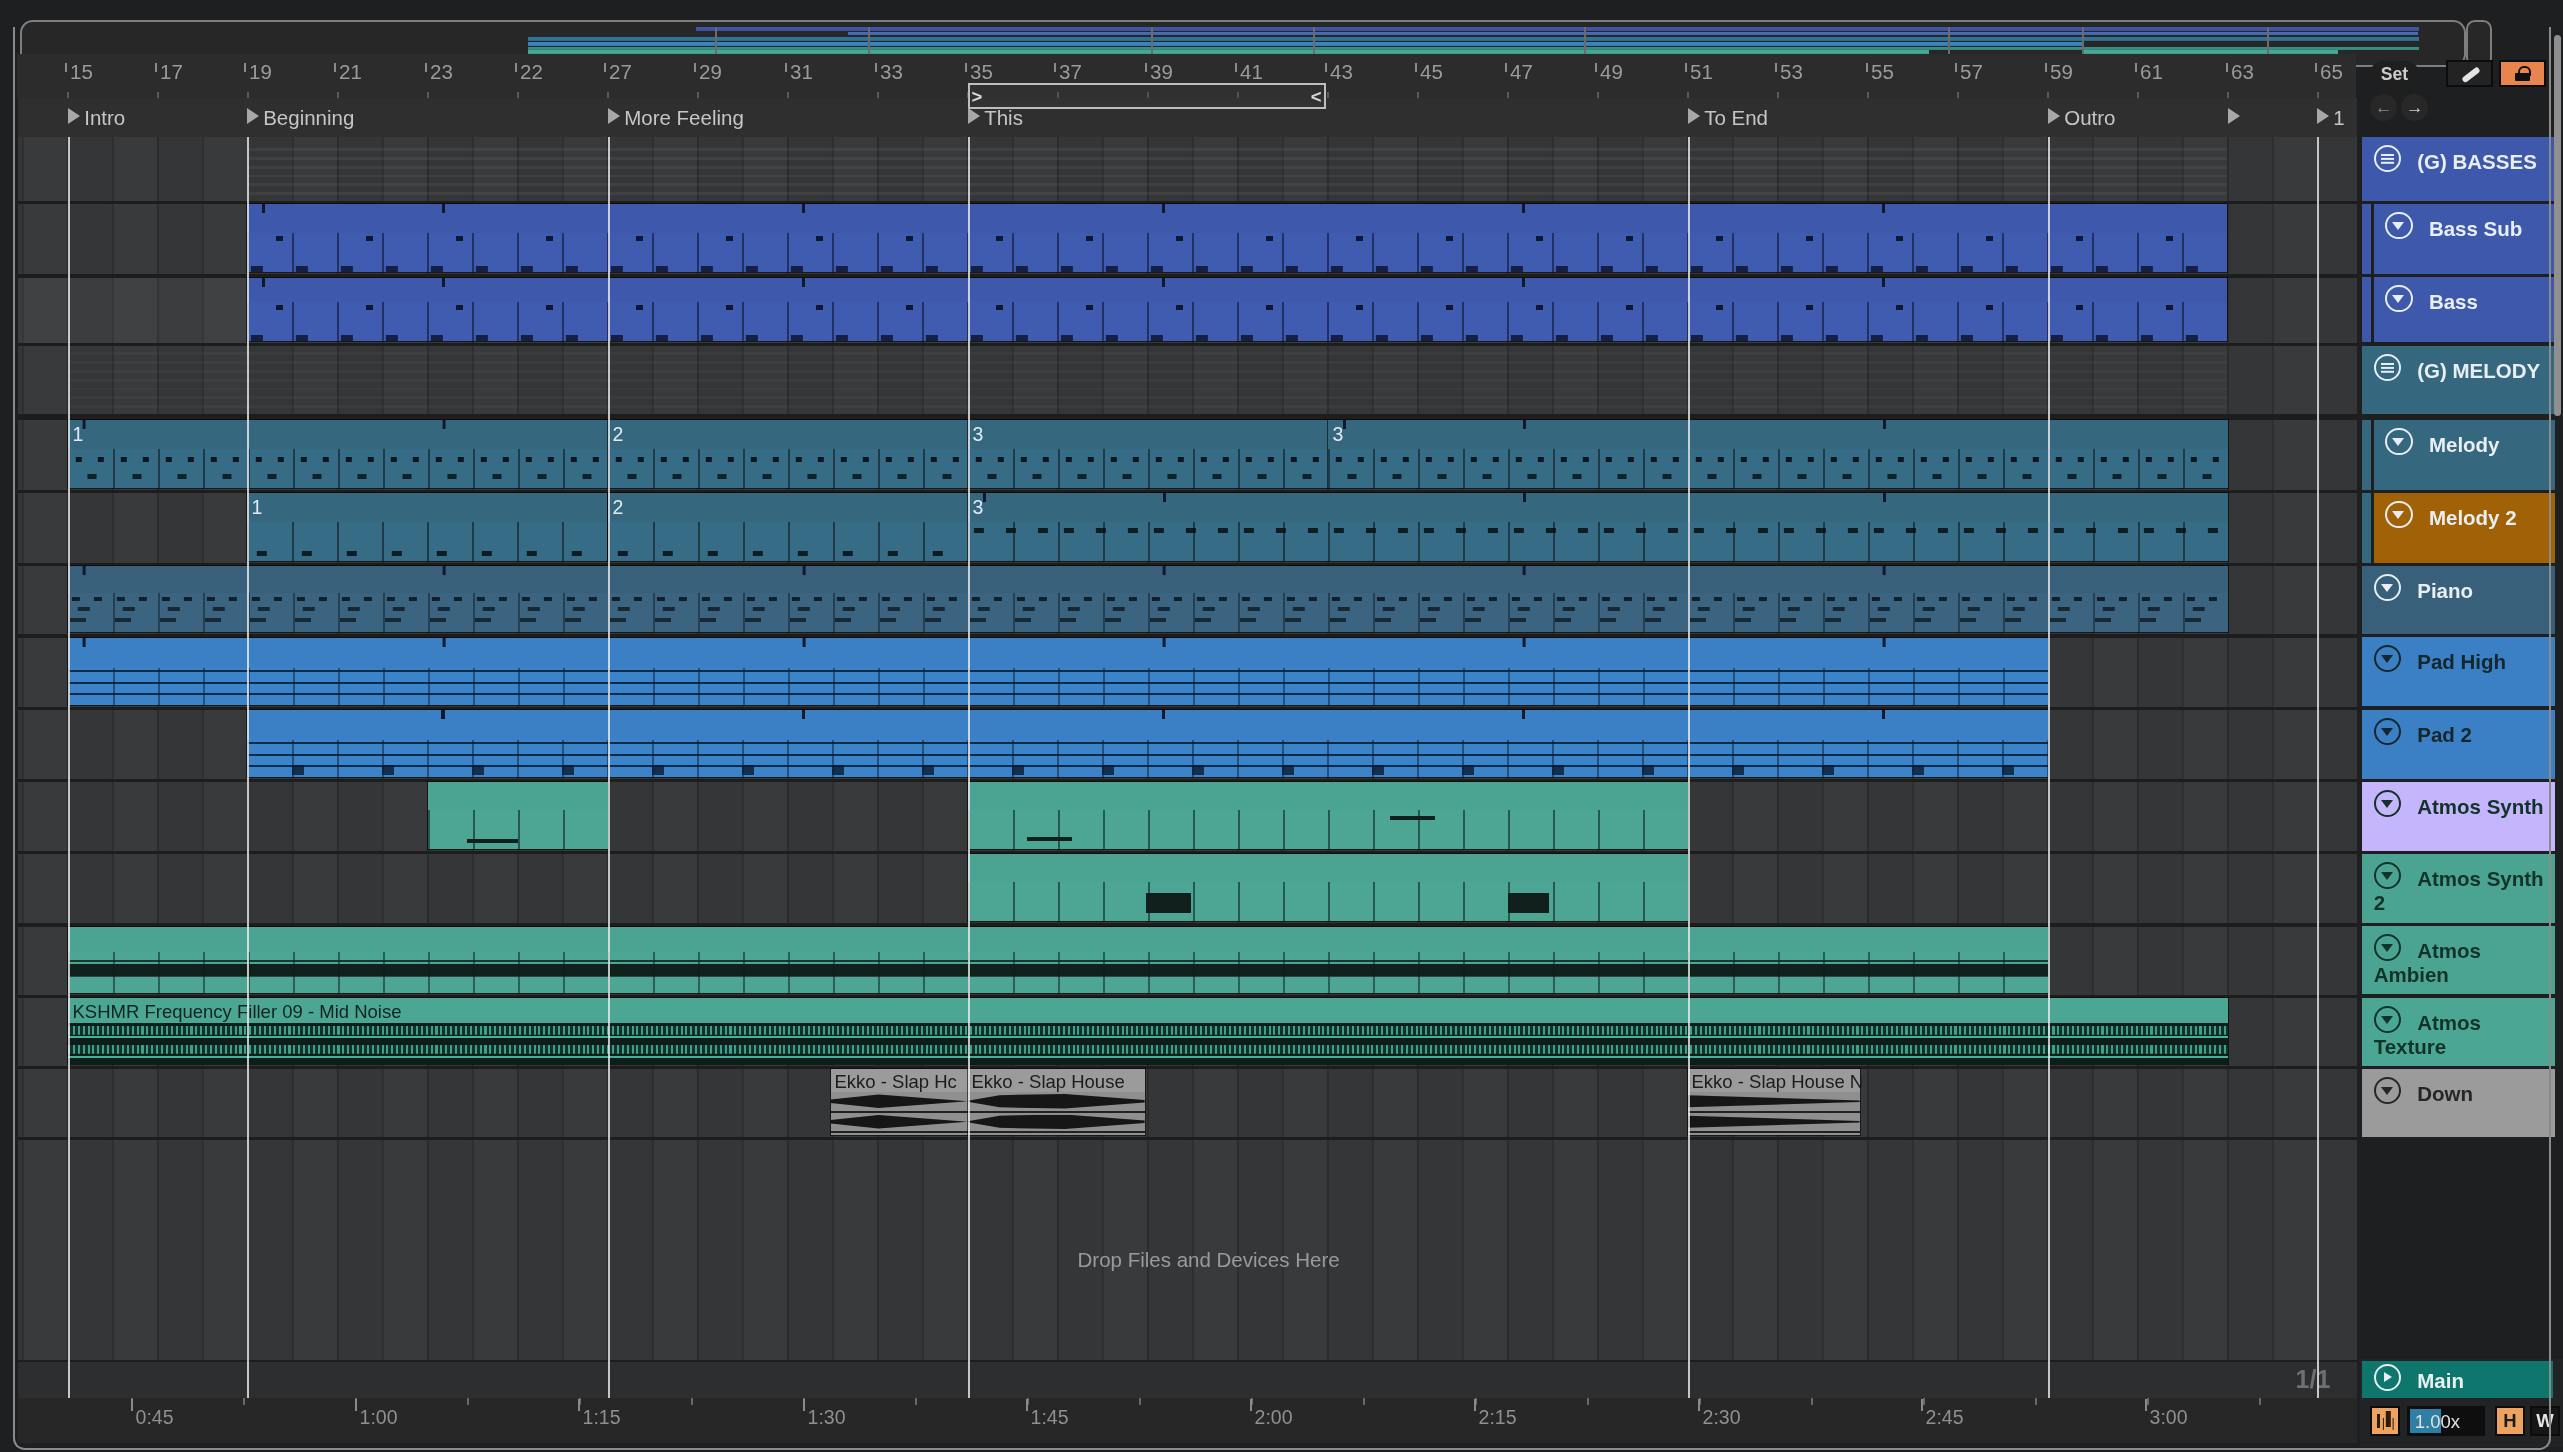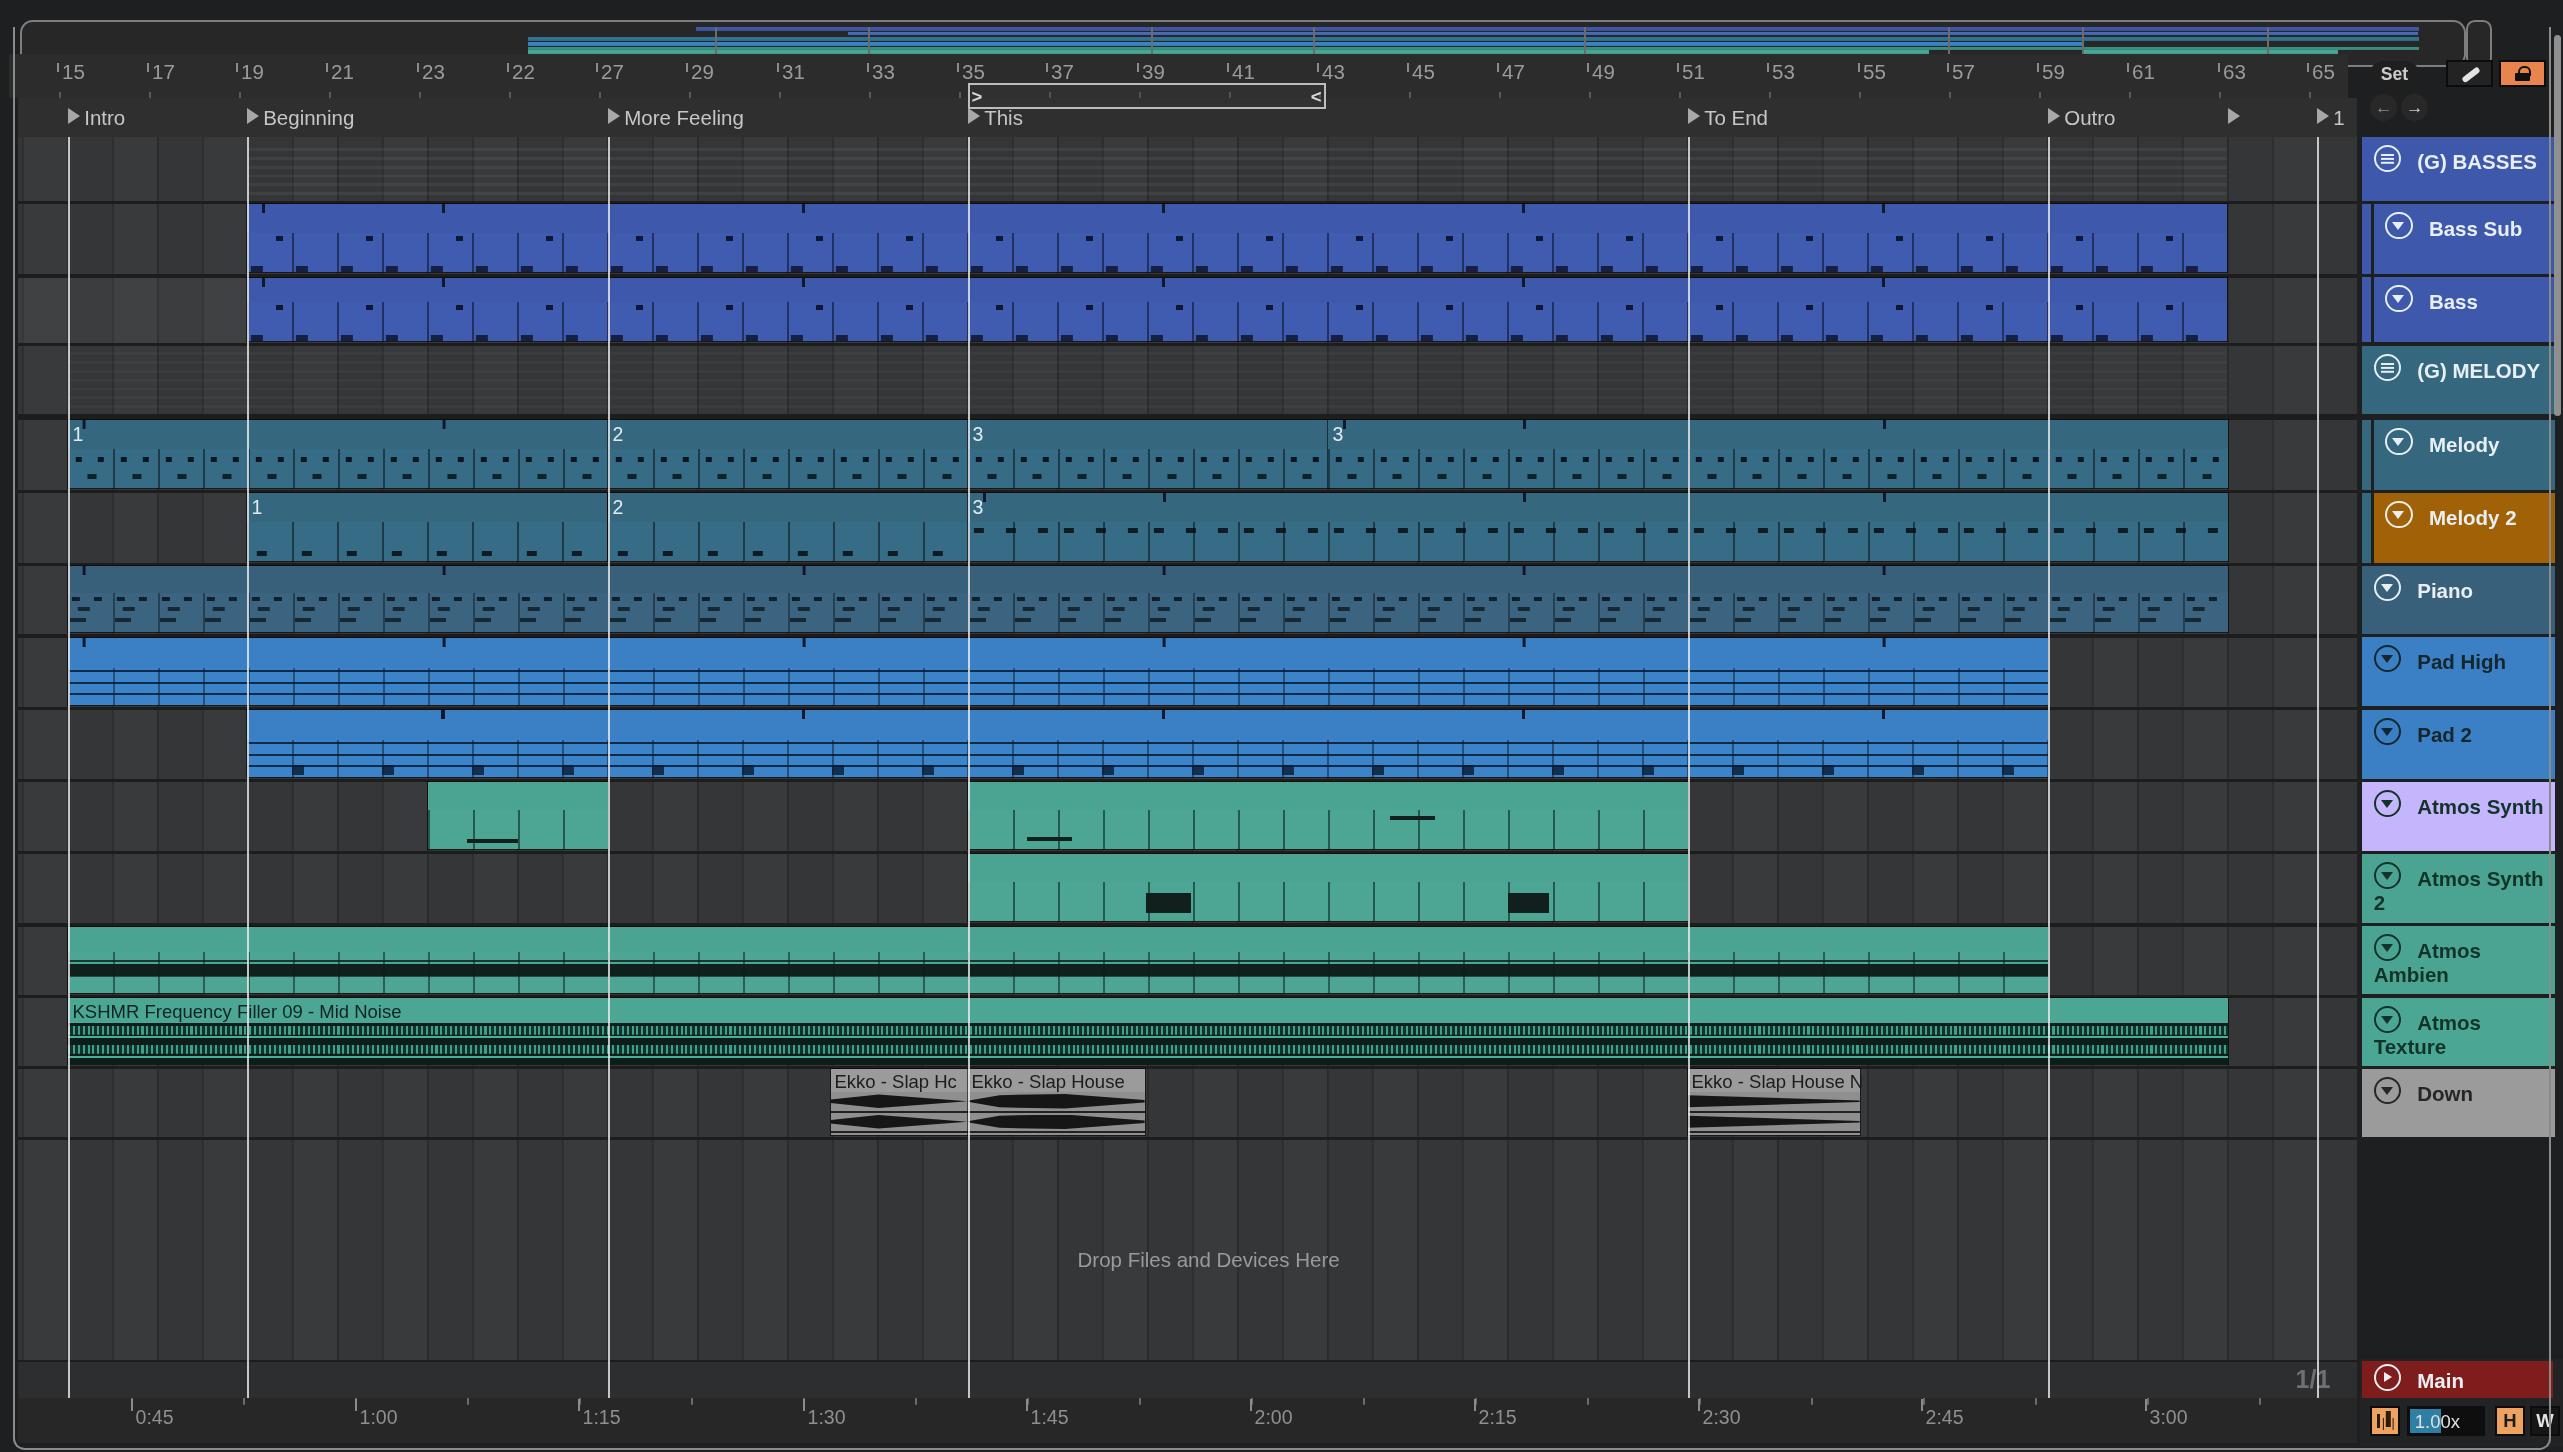--- a/index.html
+++ b/index.html
@@ -36,21 +36,21 @@
   #draw-btn i{position:absolute;left:12.7px;top:9.8px;width:19.5px;height:5.9px;background:#e3e3e3;border-radius:3.9px;transform:rotate(-38deg);}
   #lock-btn{position:absolute;left:2499px;top:60px;width:47px;height:27px;background:#e8854f;border:2px solid #0c0c0c;box-sizing:border-box;}
   .lock-shackle{position:absolute;left:16.6px;top:3.9px;width:9.8px;height:7.8px;border:2.4px solid #111;border-bottom:none;border-radius:5.9px 5.9px 0 0;}
   .lock-body{position:absolute;left:13.7px;top:10.7px;width:15.6px;height:8.8px;background:#111;border-radius:1px;}
   .nav-btn{position:absolute;top:94px;width:27px;height:27px;border-radius:50%;background:#282828;color:#cfcfcf;
            text-align:center;line-height:26px;font-size:17.6px;}
   #nav-prev{left:2370px;color:#8b8b8b;}
   #nav-next{left:2401px;}
 
   
-  #bar-ruler{position:absolute;left:9px;top:54px;width:2339px;height:44px;background:#2c2c2c;
+  #bar-ruler{position:absolute;left:17px;top:54px;width:2339px;height:44px;background:#2c2c2c;
      background-image:repeating-linear-gradient(90deg,#5a5a5a 0 2px,transparent 2px 90px);
      background-size:100% 5.9px;background-position:50px 100%;background-repeat:no-repeat;}
   .bar-num{position:absolute;top:5.9px;font-size:20.5px;color:#9b9b9b;}
   .bar-num::before{content:"";position:absolute;left:-4.9px;top:2.9px;width:2px;height:8.8px;background:#8a8a8a;}
 
   
   #marker-row{position:absolute;left:17.6px;top:98px;width:2339px;height:39px;background:#2f2f2f;}
   .marker{position:absolute;top:7.8px;height:23.4px;}
   .marker .tri{position:absolute;left:0;top:2px;width:0;height:0;border-top:8.8px solid transparent;
                border-bottom:8.8px solid transparent;border-left:12.7px solid #a8a8a8;}
@@ -167,21 +167,21 @@
 
   
   #time-ruler{position:absolute;left:17.6px;top:1398px;width:2339px;height:45px;background:#272727;
      background-image:repeating-linear-gradient(90deg,#6a6a6a 0 2px,transparent 2px 112px);
      background-size:100% 6.8px;background-position:113px 0;background-repeat:no-repeat;}
   .t-label{position:absolute;top:7.8px;font-size:19.5px;color:#8f8f8f;}
   .t-label::before{content:"";position:absolute;left:-4.9px;top:-6.8px;width:2px;height:11.7px;background:#8a8a8a;}
 
   
   #status-zone{position:absolute;left:2360px;top:1359px;width:203px;height:88px;background:#222324;}
-  #main-hdr{position:absolute;left:2362px;top:1361px;width:191px;height:37px;background:#7f1d1d;}
+  #main-hdr{position:absolute;left:2362px;top:1361px;width:191px;height:37px;background:#0f766e;}
   #wave-btn{position:absolute;left:2370px;top:1406px;width:30px;height:30px;background:#eda35f;border:2px solid #0c0c0c;box-sizing:border-box;}
   #wave-btn i{position:absolute;left:4.9px;top:5.9px;width:2.9px;height:14.6px;background:#2b1b08;
      box-shadow:4.9px 2.9px 0 -1px #2b1b08,9.8px -2px 0 1px #2b1b08,14.6px 2.9px 0 -1px #2b1b08;}
   #zoom-box{position:absolute;left:2407px;top:1406px;width:78px;height:30px;background:#0e0e0e;}
   #zoom-box .hl{position:absolute;left:2.9px;top:2.9px;width:31px;height:24.4px;background:#2e7fa3;}
   #zoom-box .zv{position:absolute;left:7.8px;top:4.9px;font-size:18.5px;color:#e0e0e0;}
   #h-btn{position:absolute;left:2495px;top:1406px;width:30px;height:30px;background:#eda35f;border:2px solid #0c0c0c;box-sizing:border-box;
          color:#1c1c1c;font-weight:bold;font-size:18.5px;text-align:center;line-height:26px;}
   #w-btn{position:absolute;left:2530px;top:1406px;width:30px;height:30px;background:#161616;border:2px solid #0c0c0c;box-sizing:border-box;
          color:#e6e6e6;font-weight:bold;font-size:18.5px;text-align:center;line-height:26px;}

